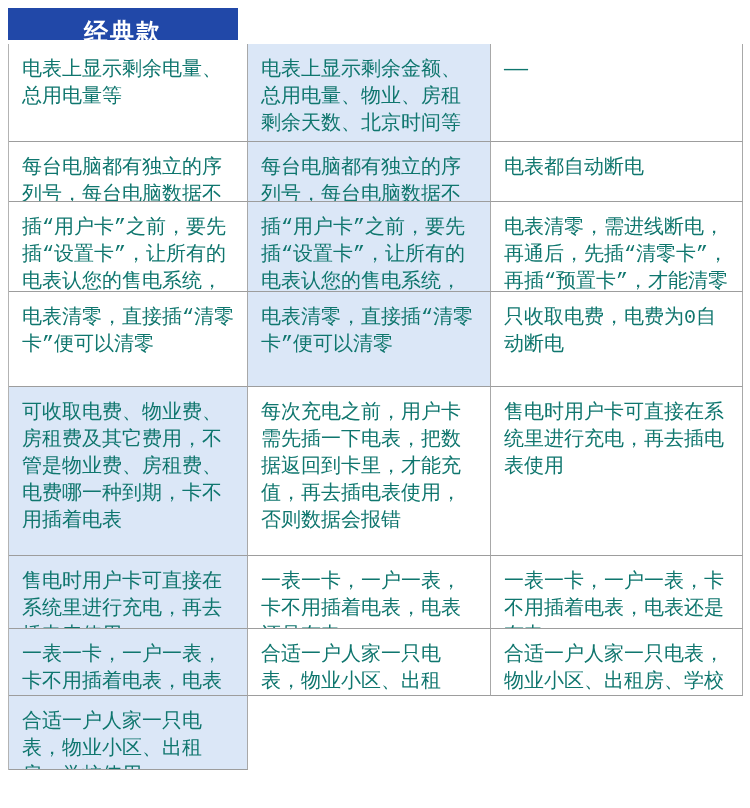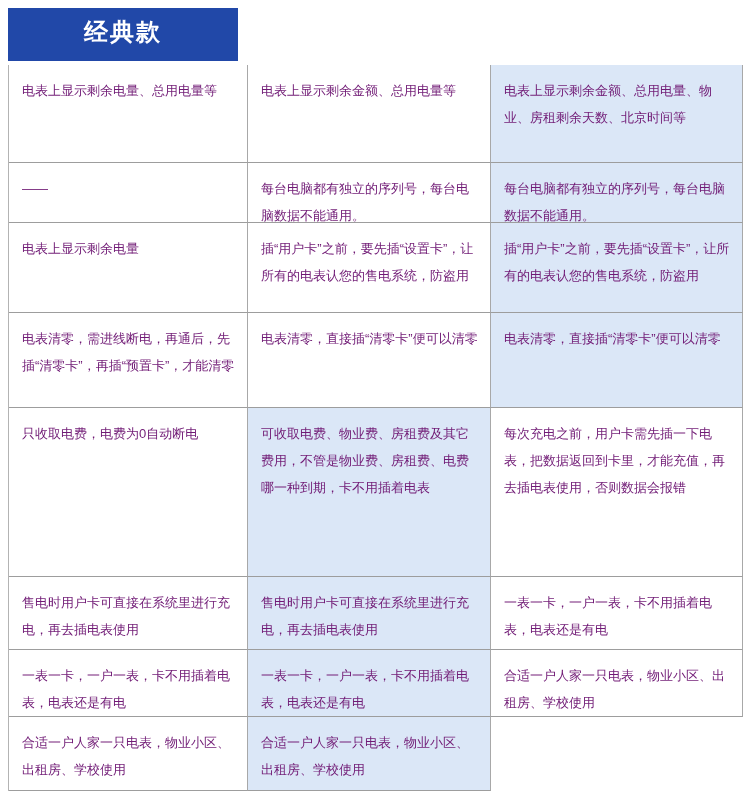--- a/index.html
+++ b/index.html
@@ -21,21 +21,21 @@
     top: 8px;
     width: 734px;
   }
   
   .thead {
     display: grid;
     grid-template-columns: 239px 243px 252px;
     margin-bottom: 4px;
   }
   .hcell {
-    height: 53px;
+    height: 32px;
     line-height: 48px;
     background: #2148a8;
     color: #ffffff;
     font-size: 24px;
     font-weight: 700;
     text-align: center;
     letter-spacing: 2px;
   }
   .hcell.h1, .hcell.h2 { margin-right: 9px; }
   
@@ -43,49 +43,49 @@
     display: grid;
     grid-template-columns: 239px 243px 252px;
     grid-template-rows: 98px 60px 90px 95px 169px 73px 67px 74px;
     border-left: 1px solid #b3b3b3;
   }
   .cell {
     box-sizing: border-box;
     border-right: 1px solid #a8a8a8;
     border-bottom: 1px solid #9d9d9d;
     padding: 12px 10px 8px 13px;
-    font-size: 13px;
+    font-size: 20px;
     line-height: 27px;
-    color: #701a75;
+    color: #0f766e;
     font-weight: 400;
     overflow: hidden;
+    font-family: Liberation Mono, monospace;
   }
   .cell.c3 { background: #dbe7f7; }
 </style>
 </head>
 <body>
 
 <div class="page">
   <div class="comparison-table">
 
     <div class="thead">
       <div class="hcell h1">经典款</div>
     </div>
 
     <div class="tbody">
 
       <div class="cell c1 r1 row-bold">电表上显示剩余电量、总用电量等</div>
-      <div class="cell c2 r1 row-bold">电表上显示剩余金额、总用电量等</div>
       <div class="cell c3 r1 row-bold">电表上显示剩余金额、总用电量、物业、房租剩余天数、北京时间等</div>
 
       <div class="cell c1 r2">——</div>
       <div class="cell c2 r2">每台电脑都有独立的序列号，每台电脑数据不能通用。</div>
       <div class="cell c3 r2">每台电脑都有独立的序列号，每台电脑数据不能通用。</div>
 
-      <div class="cell c1 r3">电表上显示剩余电量</div>
+      <div class="cell c1 r3">电表都自动断电</div>
       <div class="cell c2 r3">插“用户卡”之前，要先插“设置卡”，让所有的电表认您的售电系统，防盗用</div>
       <div class="cell c3 r3">插“用户卡”之前，要先插“设置卡”，让所有的电表认您的售电系统，防盗用</div>
 
       <div class="cell c1 r4">电表清零，需进线断电，再通后，先插“清零卡”，再插“预置卡”，才能清零</div>
       <div class="cell c2 r4">电表清零，直接插“清零卡”便可以清零</div>
       <div class="cell c3 r4">电表清零，直接插“清零卡”便可以清零</div>
 
       <div class="cell c1 r5 row-bold">只收取电费，电费为0自动断电</div>
       <div class="cell c3 r5 row-bold">可收取电费、物业费、房租费及其它费用，不管是物业费、房租费、电费哪一种到期，卡不用插着电表</div>
 

